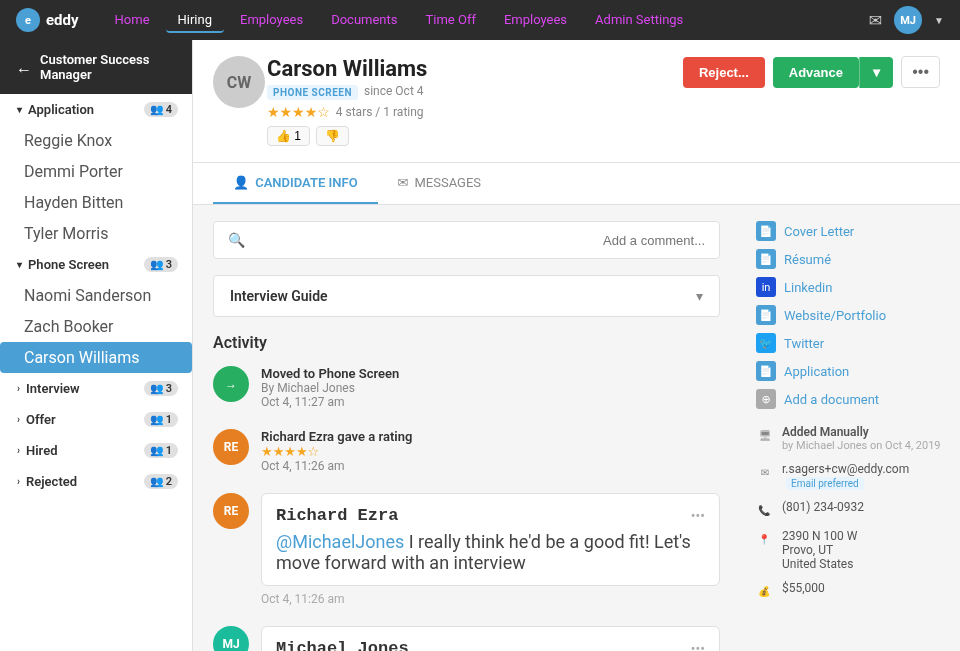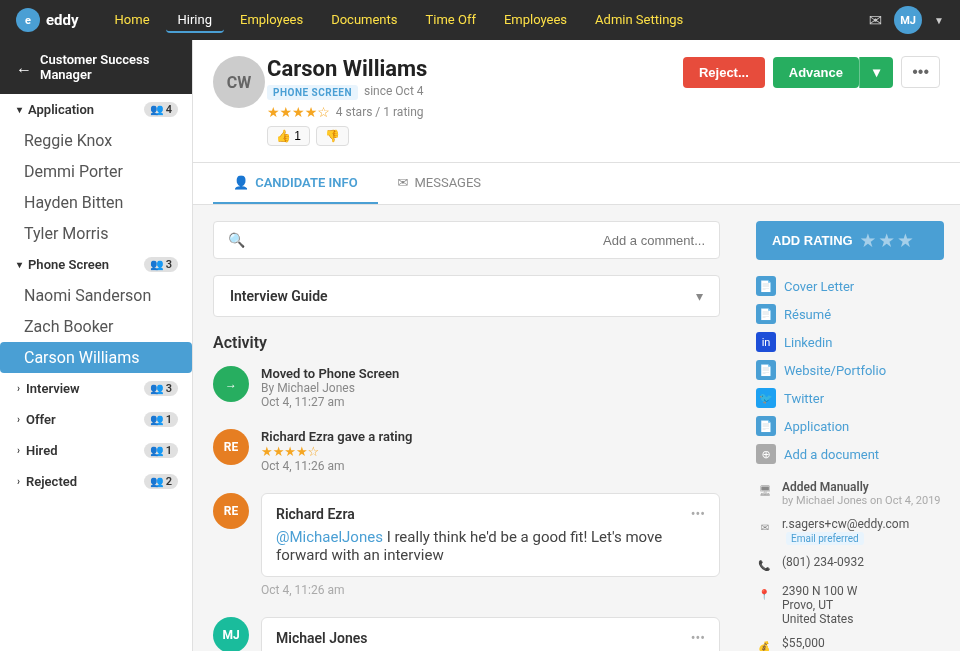--- a/index.html
+++ b/index.html
@@ -3,21 +3,21 @@
   <meta charset="utf-8">
   <style>
     * { box-sizing: border-box; margin: 0; padding: 0; }
     body { font-family: -apple-system, BlinkMacSystemFont, 'Segoe UI', Roboto, sans-serif; font-size: 14px; color: #333; background: #f5f5f5; }
 
     
     .top-nav { background: #2c2c2c; color: #fff; height: 40px; display: flex; align-items: center; padding: 0 16px; gap: 24px; }
     .top-nav .logo { display: flex; align-items: center; gap: 6px; font-weight: bold; font-size: 15px; color: #fff; }
     .top-nav .logo-icon { width: 24px; height: 24px; background: #4a9fd4; border-radius: 50%; display: flex; align-items: center; justify-content: center; font-size: 11px; font-weight: bold; }
     .top-nav .nav-links { display: flex; gap: 4px; flex: 1; }
-    .top-nav .nav-link { color: #fde047; padding: 4px 12px; border-radius: 4px; cursor: pointer; font-size: 13px; }
+    .top-nav .nav-link { color: #d946ef; padding: 4px 12px; border-radius: 4px; cursor: pointer; font-size: 13px; }
     .top-nav .nav-link.active { color: #fff; border-bottom: 2px solid #4a9fd4; }
     .top-nav .nav-right { display: flex; align-items: center; gap: 12px; }
     .top-nav .mail-icon { color: #ccc; font-size: 16px; }
     .top-nav .avatar-nav { width: 28px; height: 28px; background: #4a9fd4; border-radius: 50%; display: flex; align-items: center; justify-content: center; font-size: 11px; font-weight: bold; color: #fff; }
 
     
     .layout { display: flex; height: calc(100vh - 40px); overflow: hidden; }
 
     
     .sidebar { width: 193px; background: #fff; border-right: 1px solid #e0e0e0; overflow-y: auto; flex-shrink: 0; }
@@ -75,23 +75,23 @@
     .activity-avatar { width: 36px; height: 36px; border-radius: 50%; display: flex; align-items: center; justify-content: center; font-size: 12px; font-weight: bold; color: #fff; flex-shrink: 0; }
     .activity-avatar.green { background: #27ae60; }
     .activity-avatar.orange { background: #e67e22; }
     .activity-avatar.teal { background: #1abc9c; }
     .activity-content { flex: 1; }
     .activity-title-text { font-size: 13px; font-weight: 600; }
     .activity-meta { font-size: 12px; color: #888; }
     .activity-stars { color: #f5a623; font-size: 13px; }
     .activity-comment-box { background: #fff; border: 1px solid #e0e0e0; border-radius: 6px; padding: 12px 14px; }
     .activity-comment-header { display: flex; justify-content: space-between; align-items: center; margin-bottom: 6px; }
-    .activity-comment-name { font-size: 14px; font-weight: 600; }
+    .activity-comment-name { font-size: 17px; font-weight: 600; font-family: Liberation Mono, monospace; }
     .activity-comment-more { color: #aaa; cursor: pointer; }
-    .activity-comment-text { font-size: 15px; color: #444; }
+    .activity-comment-text { font-size: 18px; color: #444; }
     .activity-comment-text .mention { color: #4a9fd4; }
     .activity-comment-time { font-size: 12px; color: #aaa; margin-top: 6px; }
 
     
     .right-panel { width: 220px; padding: 16px; flex-shrink: 0; }
     .add-rating-btn { background: #4a9fd4; color: #fff; border: none; padding: 10px 16px; border-radius: 4px; cursor: pointer; font-size: 13px; font-weight: 600; display: flex; align-items: center; gap: 8px; width: 100%; margin-bottom: 16px; }
     .rating-stars-empty { color: rgba(255,255,255,0.5); font-size: 16px; }
     .doc-links { display: flex; flex-direction: column; gap: 8px; margin-bottom: 16px; }
     .doc-link { display: flex; align-items: center; gap: 8px; font-size: 13px; color: #4a9fd4; cursor: pointer; }
     .doc-link-icon { width: 20px; height: 20px; border-radius: 3px; display: flex; align-items: center; justify-content: center; font-size: 11px; }
@@ -314,24 +314,20 @@
                   <span class="mention">@RichardEzra</span><span> What do you think of this candidate?</span>
                 </div>
               </div>
 
             </div>
           </div>
         </div>
       </div>
 
       <div class="right-panel">
-        <button class="add-rating-btn">
-          <span>ADD RATING</span>
-          <span class="rating-stars-empty">★ ★ ★</span>
-        </button>
 
         <div class="doc-links">
           <div class="doc-link">
             <div class="doc-link-icon blue">📄</div>
             <span>Cover Letter</span>
           </div>
           <div class="doc-link">
             <div class="doc-link-icon blue">📄</div>
             <span>Résumé</span>
           </div>

